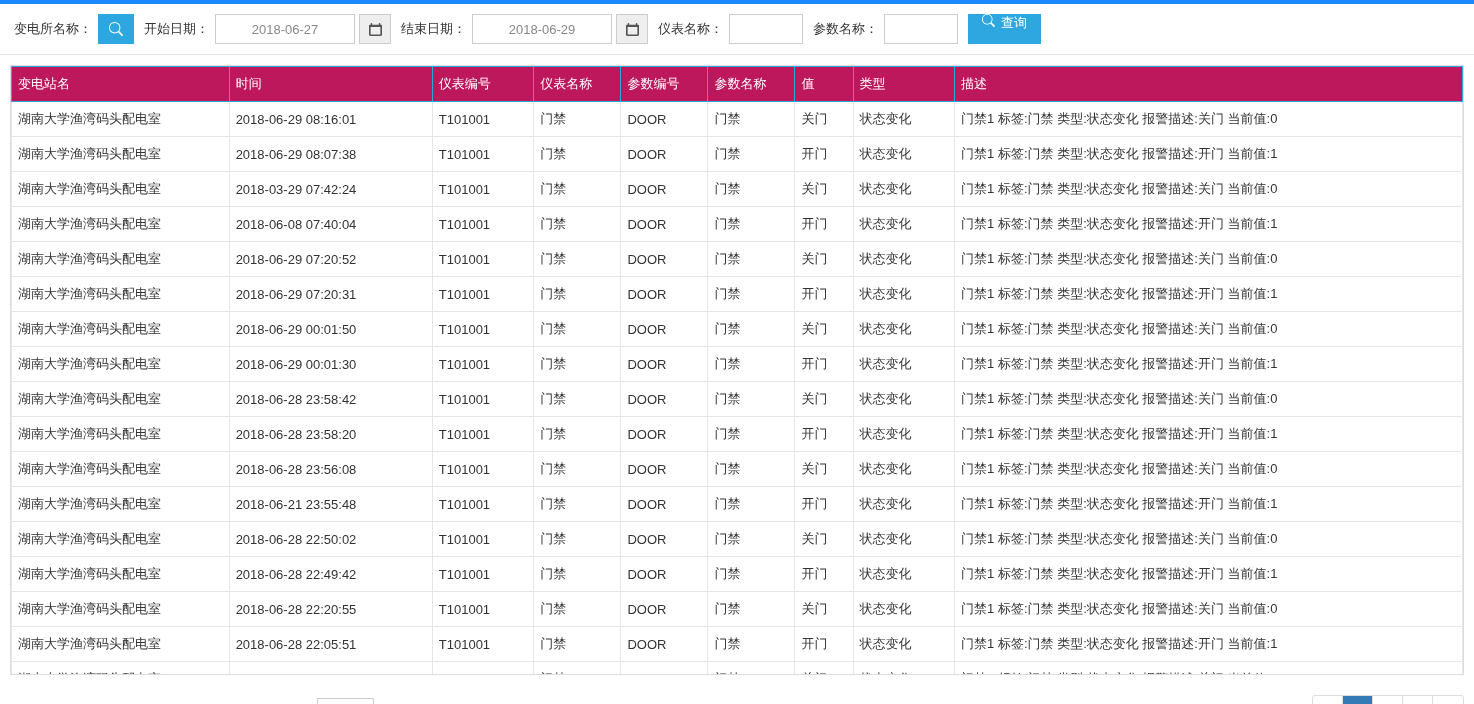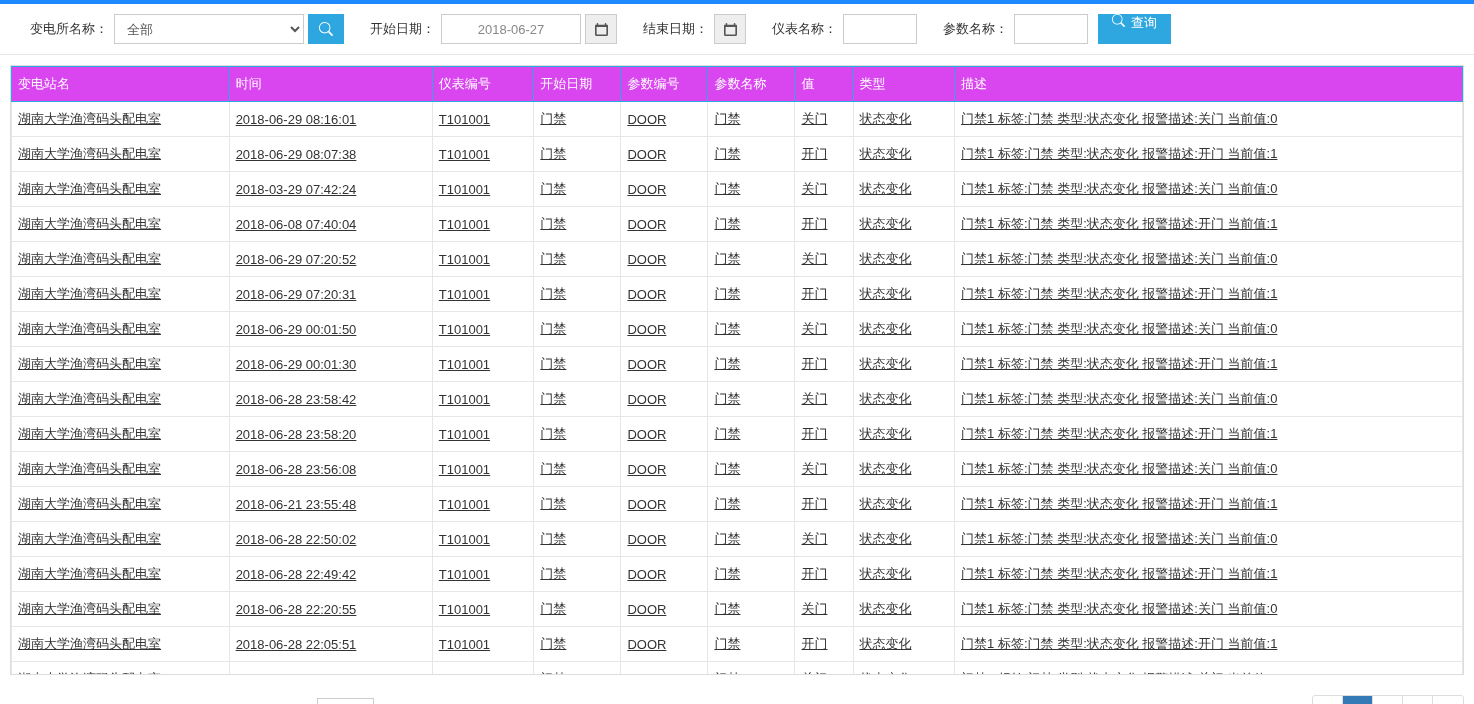--- a/index.html
+++ b/index.html
@@ -16,21 +16,21 @@
     .filter-bar {
       display: flex;
       align-items: center;
       gap: 4px;
       padding: 10px 8px;
       border-bottom: 1px solid #e6e6e6;
       flex-wrap: nowrap;
     }
     .filter-label {
       white-space: nowrap;
-      margin-left: 22px;
+      margin-left: 6px;
       margin-right: 2px;
     }
     .filter-input, .filter-select {
       height: 30px;
       border: 1px solid #ccc;
       padding: 0 8px;
       font-size: 13px;
       background: #fff;
       color: #555;
     }
@@ -75,21 +75,21 @@
     }
     .table-region {
       padding: 10px;
     }
     .data-table {
       width: 100%;
       border-collapse: collapse;
       table-layout: fixed;
     }
     .data-table thead th {
-      background: #d946ef;
+      background: #be185d;
       color: #fff;
       text-align: left;
       padding: 8px 6px;
       font-weight: normal;
       border: 1px solid #2ea7e0;
       font-size: 13px;
     }
     .data-table tbody td {
       padding: 8px 6px;
       border-bottom: 1px solid #e6e6e6;
@@ -100,21 +100,20 @@
       text-overflow: ellipsis;
       font-size: 13px;
     }
     .scroll-wrap {
       border: 1px solid #ddd;
       overflow-x: hidden;
     }
     .table-body-wrap {
       max-height: 572px;
       overflow-y: scroll;
-      text-decoration: underline;
     }
     .footer {
       display: flex;
       justify-content: space-between;
       align-items: center;
       padding: 10px;
       font-size: 13px;
     }
     .footer-left { display: flex; align-items: center; gap: 4px; }
     .page-size-select {
@@ -157,38 +156,36 @@
     .col-type { width: 7%; }
     .col-desc { width: 35%; }
   </style>
 </head>
 <body>
 
 <div class="topbar"></div>
 
 <div class="filter-bar">
   <span class="filter-label">变电所名称：</span>
-  <select class="filter-select">
-    <option>全部</option>
-  </select>
   <button class="icon-btn">
     <svg width="14" height="14" viewBox="0 0 16 16">
         <path d="M11.742 10.344a6.5 6.5 0 1 0-1.397 1.398l3.85 3.85a1 1 0 0 0 1.415-1.414l-3.85-3.85zM12 6.5a5.5 5.5 0 1 1-11 0 5.5 5.5 0 0 1 11 0z"></path>
       </svg>
   </button>
 
   <span class="filter-label">开始日期：</span>
   <input class="filter-input date-input" value="2018-06-27" style="">
   <button class="cal-btn">
     <svg width="13" height="13" viewBox="0 0 16 16" fill="#555">
         <path d="M3 0a1 1 0 0 1 1 1v1h8V1a1 1 0 1 1 2 0v1h1a1 1 0 0 1 1 1v11a2 2 0 0 1-2 2H2a2 2 0 0 1-2-2V3a1 1 0 0 1 1-1h1V1a1 1 0 0 1 1-1zM2 5v9h12V5H2z"></path>
       </svg>
   </button>
 
   <span class="filter-label">结束日期：</span>
+  <input class="filter-input date-input" value="2018-06-29" style="">
   <button class="cal-btn">
     <svg width="13" height="13" viewBox="0 0 16 16" fill="#555">
         <path d="M3 0a1 1 0 0 1 1 1v1h8V1a1 1 0 1 1 2 0v1h1a1 1 0 0 1 1 1v11a2 2 0 0 1-2 2H2a2 2 0 0 1-2-2V3a1 1 0 0 1 1-1h1V1a1 1 0 0 1 1-1zM2 5v9h12V5H2z"></path>
       </svg>
   </button>
 
   <span class="filter-label">仪表名称：</span>
   <input class="filter-input small-input" value="" style="">
 
   <span class="filter-label">参数名称：</span>
@@ -214,21 +211,21 @@
           <col class="col-paramname">
           <col class="col-value">
           <col class="col-type">
           <col class="col-desc">
       </colgroup>
       <thead>
         <tr>
           <th>变电站名</th>
           <th>时间</th>
           <th>仪表编号</th>
-          <th>开始日期</th>
+          <th>仪表名称</th>
           <th>参数编号</th>
           <th>参数名称</th>
           <th>值</th>
           <th>类型</th>
           <th>描述</th>
         </tr>
       </thead>
     </table>
     <div class="table-body-wrap">
       <table class="data-table">

